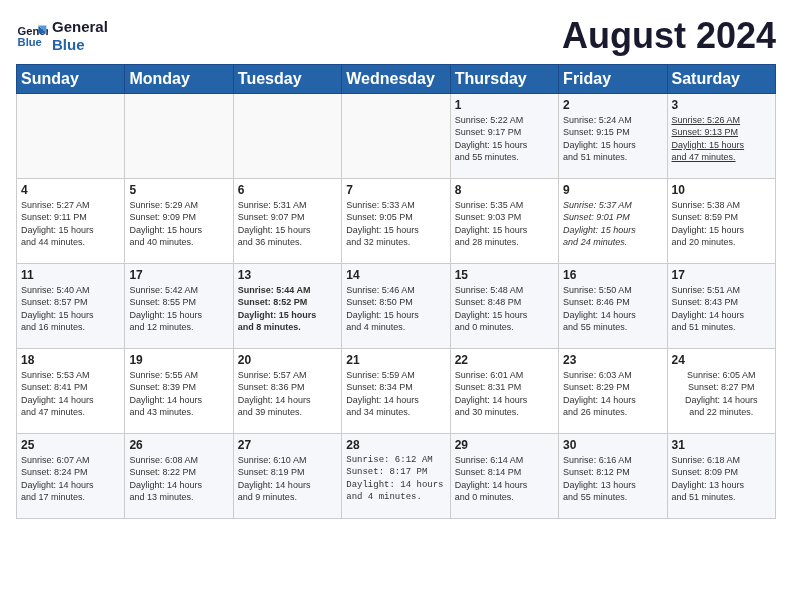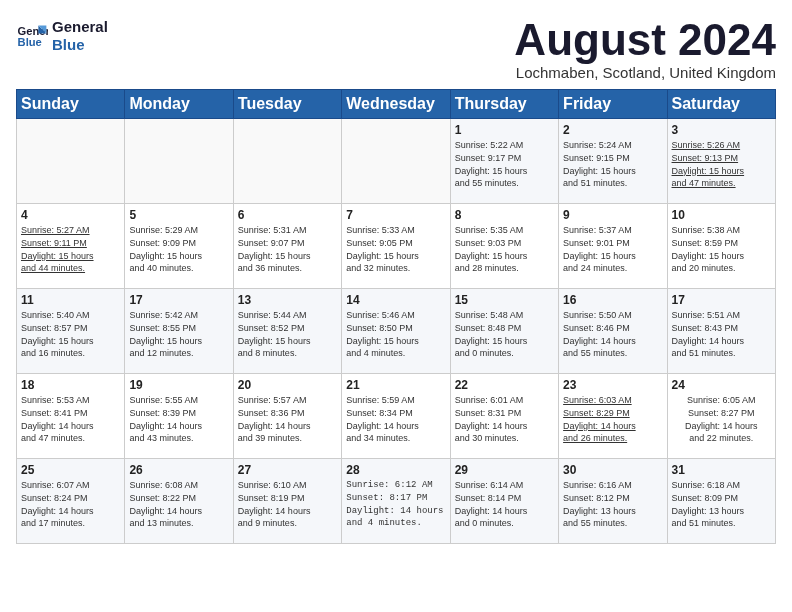--- a/index.html
+++ b/index.html
@@ -22,21 +22,21 @@
       gap: 4px;
     }
     .logo-icon {
       width: 32px;
       height: 32px;
     }
     .title-block {
       text-align: right;
     }
     .month-year {
-      font-size: 44px;
+      font-size: 36px;
       font-weight: bold;
       color: #1a1a2e;
       line-height: 1.1;
     }
     .location {
       font-size: 15px;
       color: #333;
     }
     table {
       width: 100%;
@@ -94,21 +94,20 @@
       <polygon points="28,8 38,18 28,18" fill="#2563a8"></polygon>
       <polygon points="28,8 38,8 38,18" fill="#5599d8"></polygon>
     </svg>
     <div style="display:flex;flex-direction:column;line-height:1.2;margin-top:2px;">
       <span style="font-size:15px;font-weight:bold;color:#1a1a2e;">General</span>
       <span style="font-size:15px;font-weight:bold;color:#2563a8;">Blue</span>
     </div>
   </div>
   <div class="title-block">
     <div class="month-year">August 2024</div>
-    <div class="location">Lochmaben, Scotland, United Kingdom</div>
   </div>
 </div>
 
 <table>
   <thead>
     <tr id="thead-row">
         <th>Sunday</th>
         <th>Monday</th>
         <th>Tuesday</th>
         <th>Wednesday</th>
@@ -141,21 +140,21 @@
           <span class="day-number">3</span>
           <div class="cell-text" style="white-space: pre-line; text-decoration: underline;">Sunrise: 5:26 AM
 Sunset: 9:13 PM
 Daylight: 15 hours
 and 47 minutes.</div>
         </td>
       </tr>
       <tr>
         <td>
           <span class="day-number">4</span>
-          <div class="cell-text" style="white-space: pre-line; text-decoration: underline;">Sunrise: 5:27 AM
+          <div class="cell-text" style="white-space: pre-line;">Sunrise: 5:27 AM
 Sunset: 9:11 PM
 Daylight: 15 hours
 and 44 minutes.</div>
         </td>
         <td>
           <span class="day-number">5</span>
           <div class="cell-text" style="white-space: pre-line;">Sunrise: 5:29 AM
 Sunset: 9:09 PM
 Daylight: 15 hours
 and 40 minutes.</div>
@@ -176,21 +175,21 @@
         </td>
         <td>
           <span class="day-number">8</span>
           <div class="cell-text" style="white-space: pre-line;">Sunrise: 5:35 AM
 Sunset: 9:03 PM
 Daylight: 15 hours
 and 28 minutes.</div>
         </td>
         <td>
           <span class="day-number">9</span>
-          <div class="cell-text" style="white-space: pre-line;">Sunrise: 5:37 AM
+          <div class="cell-text" style="white-space: pre-line; font-style: italic;">Sunrise: 5:37 AM
 Sunset: 9:01 PM
 Daylight: 15 hours
 and 24 minutes.</div>
         </td>
         <td>
           <span class="day-number">10</span>
           <div class="cell-text" style="white-space: pre-line;">Sunrise: 5:38 AM
 Sunset: 8:59 PM
 Daylight: 15 hours
 and 20 minutes.</div>
@@ -206,21 +205,21 @@
         </td>
         <td>
           <span class="day-number">17</span>
           <div class="cell-text" style="white-space: pre-line;">Sunrise: 5:42 AM
 Sunset: 8:55 PM
 Daylight: 15 hours
 and 12 minutes.</div>
         </td>
         <td>
           <span class="day-number">13</span>
-          <div class="cell-text" style="white-space: pre-line;">Sunrise: 5:44 AM
+          <div class="cell-text" style="white-space: pre-line; font-weight: bold;">Sunrise: 5:44 AM
 Sunset: 8:52 PM
 Daylight: 15 hours
 and 8 minutes.</div>
         </td>
         <td>
           <span class="day-number">14</span>
           <div class="cell-text" style="white-space: pre-line;">Sunrise: 5:46 AM
 Sunset: 8:50 PM
 Daylight: 15 hours
 and 4 minutes.</div>
@@ -278,21 +277,21 @@
         </td>
         <td>
           <span class="day-number">22</span>
           <div class="cell-text" style="white-space: pre-line;">Sunrise: 6:01 AM
 Sunset: 8:31 PM
 Daylight: 14 hours
 and 30 minutes.</div>
         </td>
         <td>
           <span class="day-number">23</span>
-          <div class="cell-text" style="white-space: pre-line; text-decoration: underline;">Sunrise: 6:03 AM
+          <div class="cell-text" style="white-space: pre-line;">Sunrise: 6:03 AM
 Sunset: 8:29 PM
 Daylight: 14 hours
 and 26 minutes.</div>
         </td>
         <td>
           <span class="day-number">24</span>
           <div class="cell-text" style="white-space: pre-line; text-align: center;">Sunrise: 6:05 AM
 Sunset: 8:27 PM
 Daylight: 14 hours
 and 22 minutes.</div>

